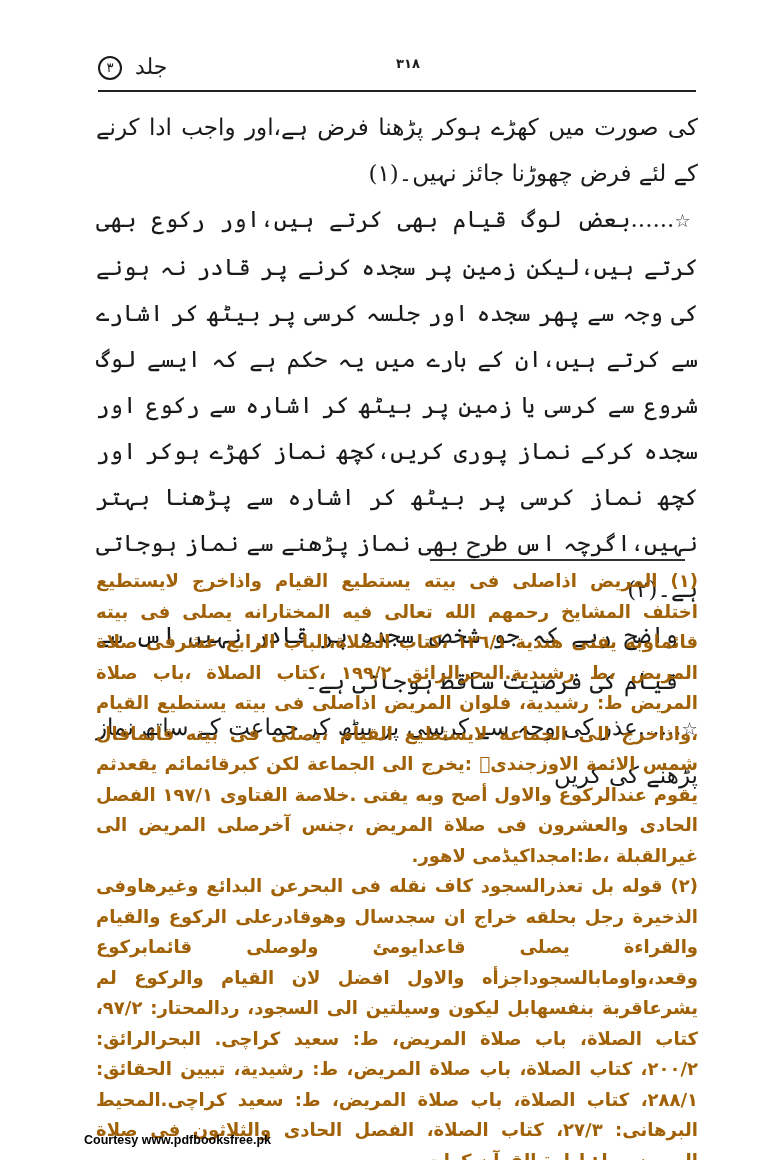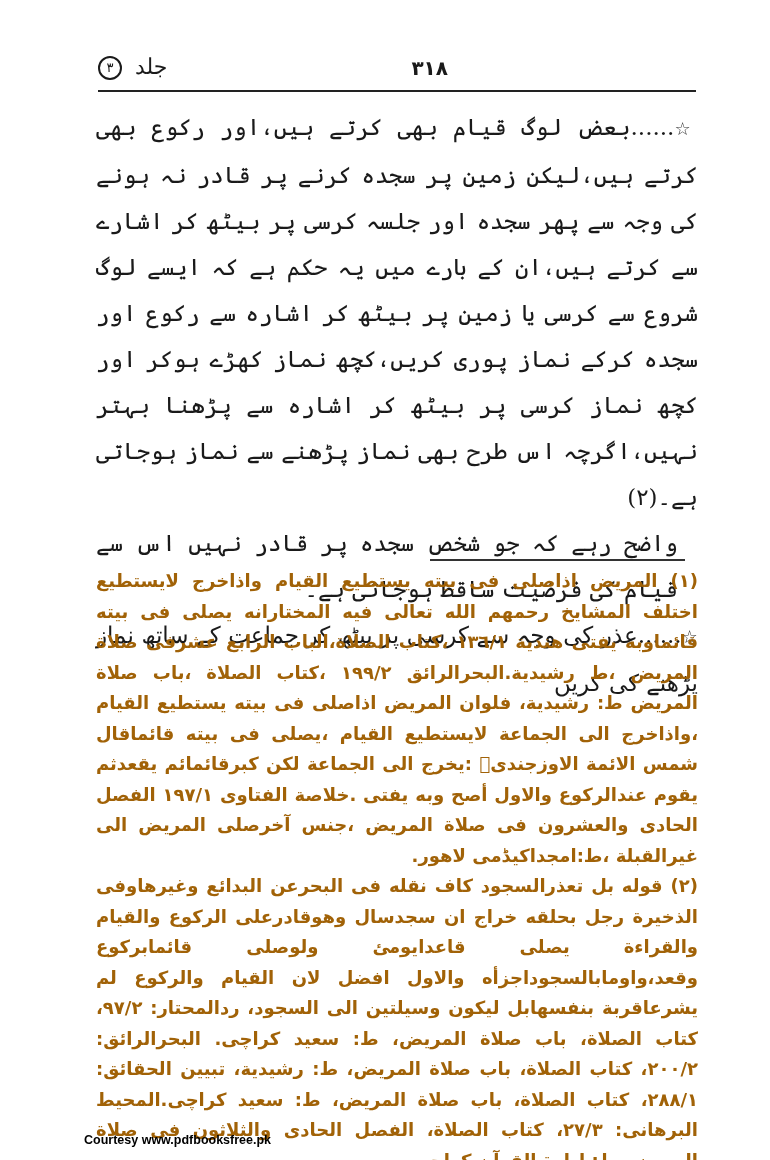--- a/index.html
+++ b/index.html
@@ -42,23 +42,23 @@
     line-height: 20px;
     text-align: center;
     vertical-align: middle;
     margin-right: 6px;
     font-family: "DejaVu Sans", sans-serif;
   }
   .header-page {
     position: absolute;
     left: 270px; top: 4px;
     width: 80px;
-    text-align: right;
+    text-align: center;
     font-family: "DejaVu Sans", sans-serif;
-    font-size: 20px;
+    font-size: 13px;
     font-weight: bold;
     letter-spacing: 1px;
   }
   .header-title {
     position: absolute;
     right: 0; top: 2px;
     font-family: "DejaVu Serif", serif;
     font-size: 20px;
     direction: rtl;
     white-space: nowrap;
@@ -133,20 +133,23 @@
     <div class="header-volume">
       <span>جلد</span>
       <span class="circ">۳</span>
     </div>
     <div class="header-page">۳۱۸</div>
   </div>
   <div class="header-rule"></div>
 
   <div class="main-text">
     <p>
+      <span>کی صورت میں کھڑے ہوکر پڑھنا فرض ہے،اور واجب ادا کرنے کے لئے فرض چھوڑنا جائز نہیں۔(۱)</span>
+    </p>
+    <p>
       <span class="star">☆</span><span>......</span><span>بعض لوگ قیام بھی کرتے ہیں،اور رکوع بھی کرتے ہیں،لیکن زمین پر سجدہ کرنے پر قادر نہ ہونے کی وجہ سے پھر سجدہ اور جلسہ کرسی پر بیٹھ کر اشارے سے کرتے ہیں،ان کے بارے میں یہ حکم ہے کہ ایسے لوگ شروع سے کرسی یا زمین پر بیٹھ کر اشارہ سے رکوع اور سجدہ کرکے نماز پوری کریں،کچھ نماز کھڑے ہوکر اور کچھ نماز کرسی پر بیٹھ کر اشارہ سے پڑھنا بہتر نہیں،اگرچہ اس طرح بھی نماز پڑھنے سے نماز ہوجاتی ہے۔(۲)</span>
     </p>
     <p class="indent">
       <span>واضح رہے کہ جو شخص سجدہ پر قادر نہیں اس سے قیام کی فرضیت ساقط ہوجاتی ہے۔</span>
     </p>
     <p>
       <span class="star">☆</span><span>......</span><span>عذر کی وجہ سے کرسی پر بیٹھ کر جماعت کے ساتھ نماز پڑھنے کی کریں</span>
     </p>
   </div>
 

